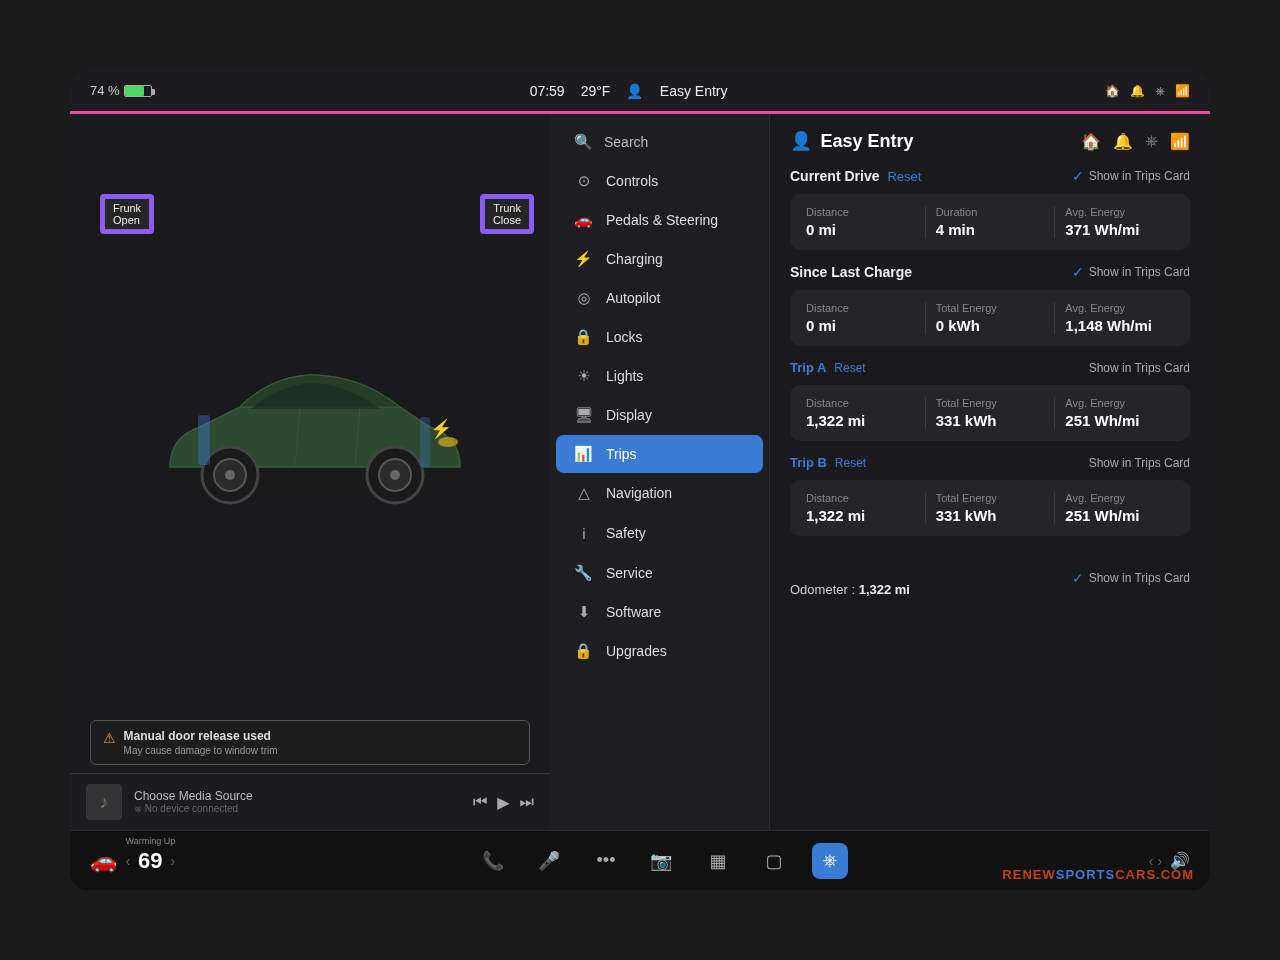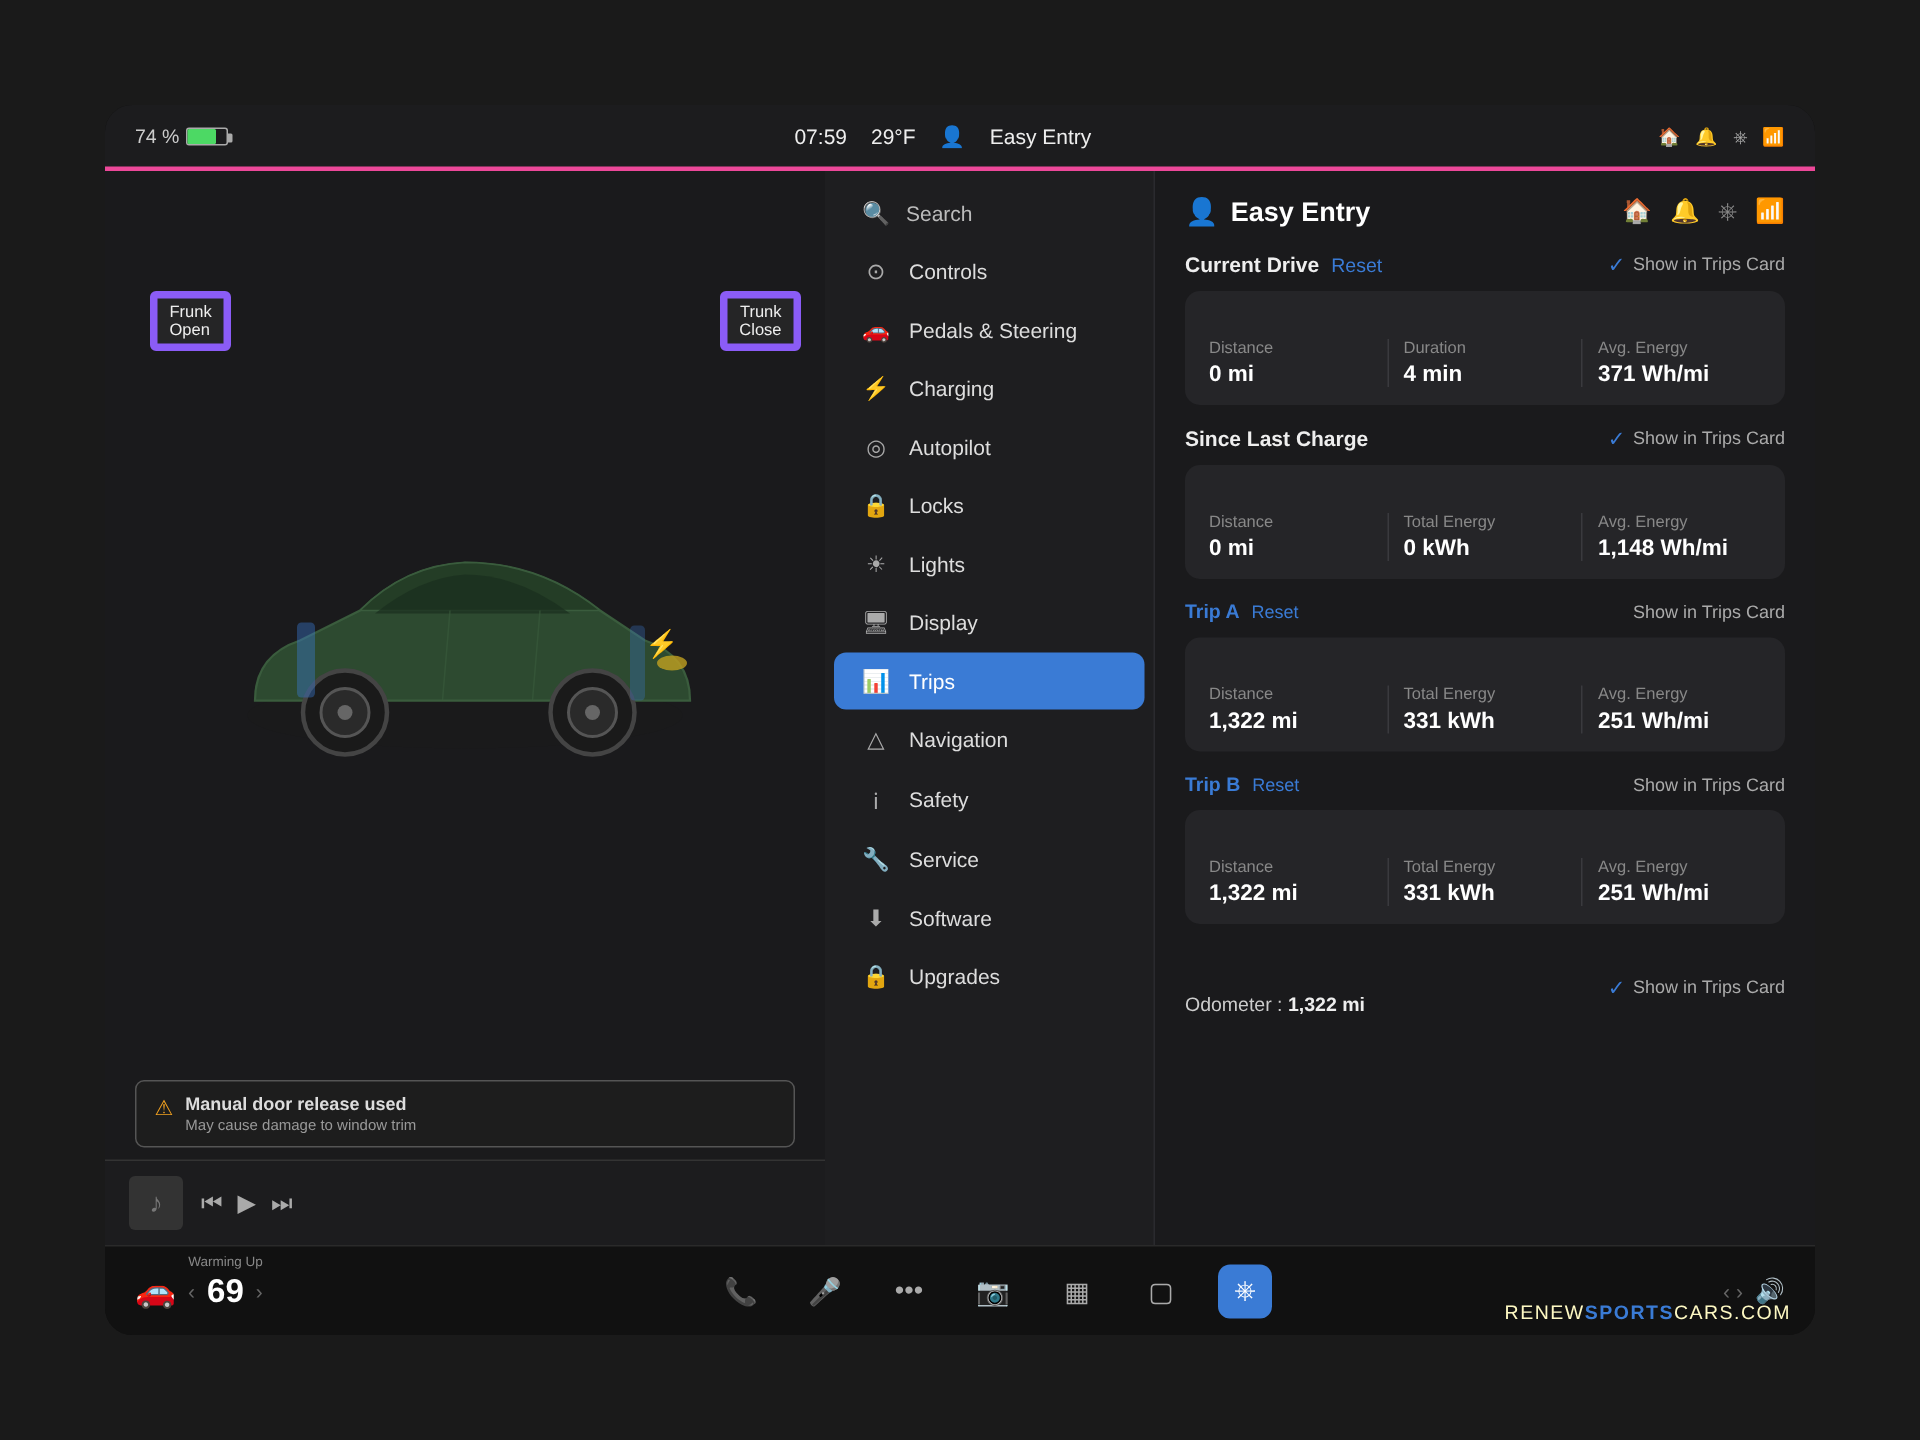--- a/index.html
+++ b/index.html
@@ -171,21 +171,20 @@
 
     .stats-card {
       background: #252528;
       border-radius: 10px;
       padding: 12px 16px;
       margin-bottom: 14px;
     }
     .stats-row {
       display: flex;
       gap: 0;
-      margin-top: 20px;
     }
     .stat-item {
       flex: 1;
       border-right: 1px solid #3a3a3e;
     }
     .stat-item:last-child { border-right: none; }
     .stat-label { font-size: 11px; color: #888; margin-bottom: 3px; }
     .stat-value { font-size: 15px; font-weight: 600; color: #fff; }
 
     .odometer-row {
@@ -221,21 +220,21 @@
 
     
     .watermark {
       position: absolute;
       bottom: 8px;
       right: 16px;
       font-size: 13px;
       color: rgba(255,255,255,0.3);
       letter-spacing: 1px;
     }
-    .watermark span { color: #fef9c3; font-weight: 400; }
+    .watermark span { color: #c2410c; font-weight: 700; }
 
     
     .search-item {
       display: flex;
       align-items: center;
       gap: 10px;
       padding: 10px 18px;
       color: #bbb;
       font-size: 14px;
       margin: 1px 6px;
@@ -323,20 +322,27 @@
       <div class="alert-box">
         <span class="alert-icon">⚠</span>
         <div>
           <div class="alert-text-main">Manual door release used</div>
           <div class="alert-text-sub">May cause damage to window trim</div>
         </div>
       </div>
 
       <div class="media-player">
         <div class="media-icon">♪</div>
+        <div class="media-info">
+          <div class="media-title">Choose Media Source</div>
+          <div class="media-sub">
+            <span>⎈</span>
+            <span>No device connected</span>
+          </div>
+        </div>
         <div class="media-controls">
           <span>⏮</span>
           <span>▶</span>
           <span>⏭</span>
         </div>
       </div>
     </div>
 
     <div class="menu-panel">
 

